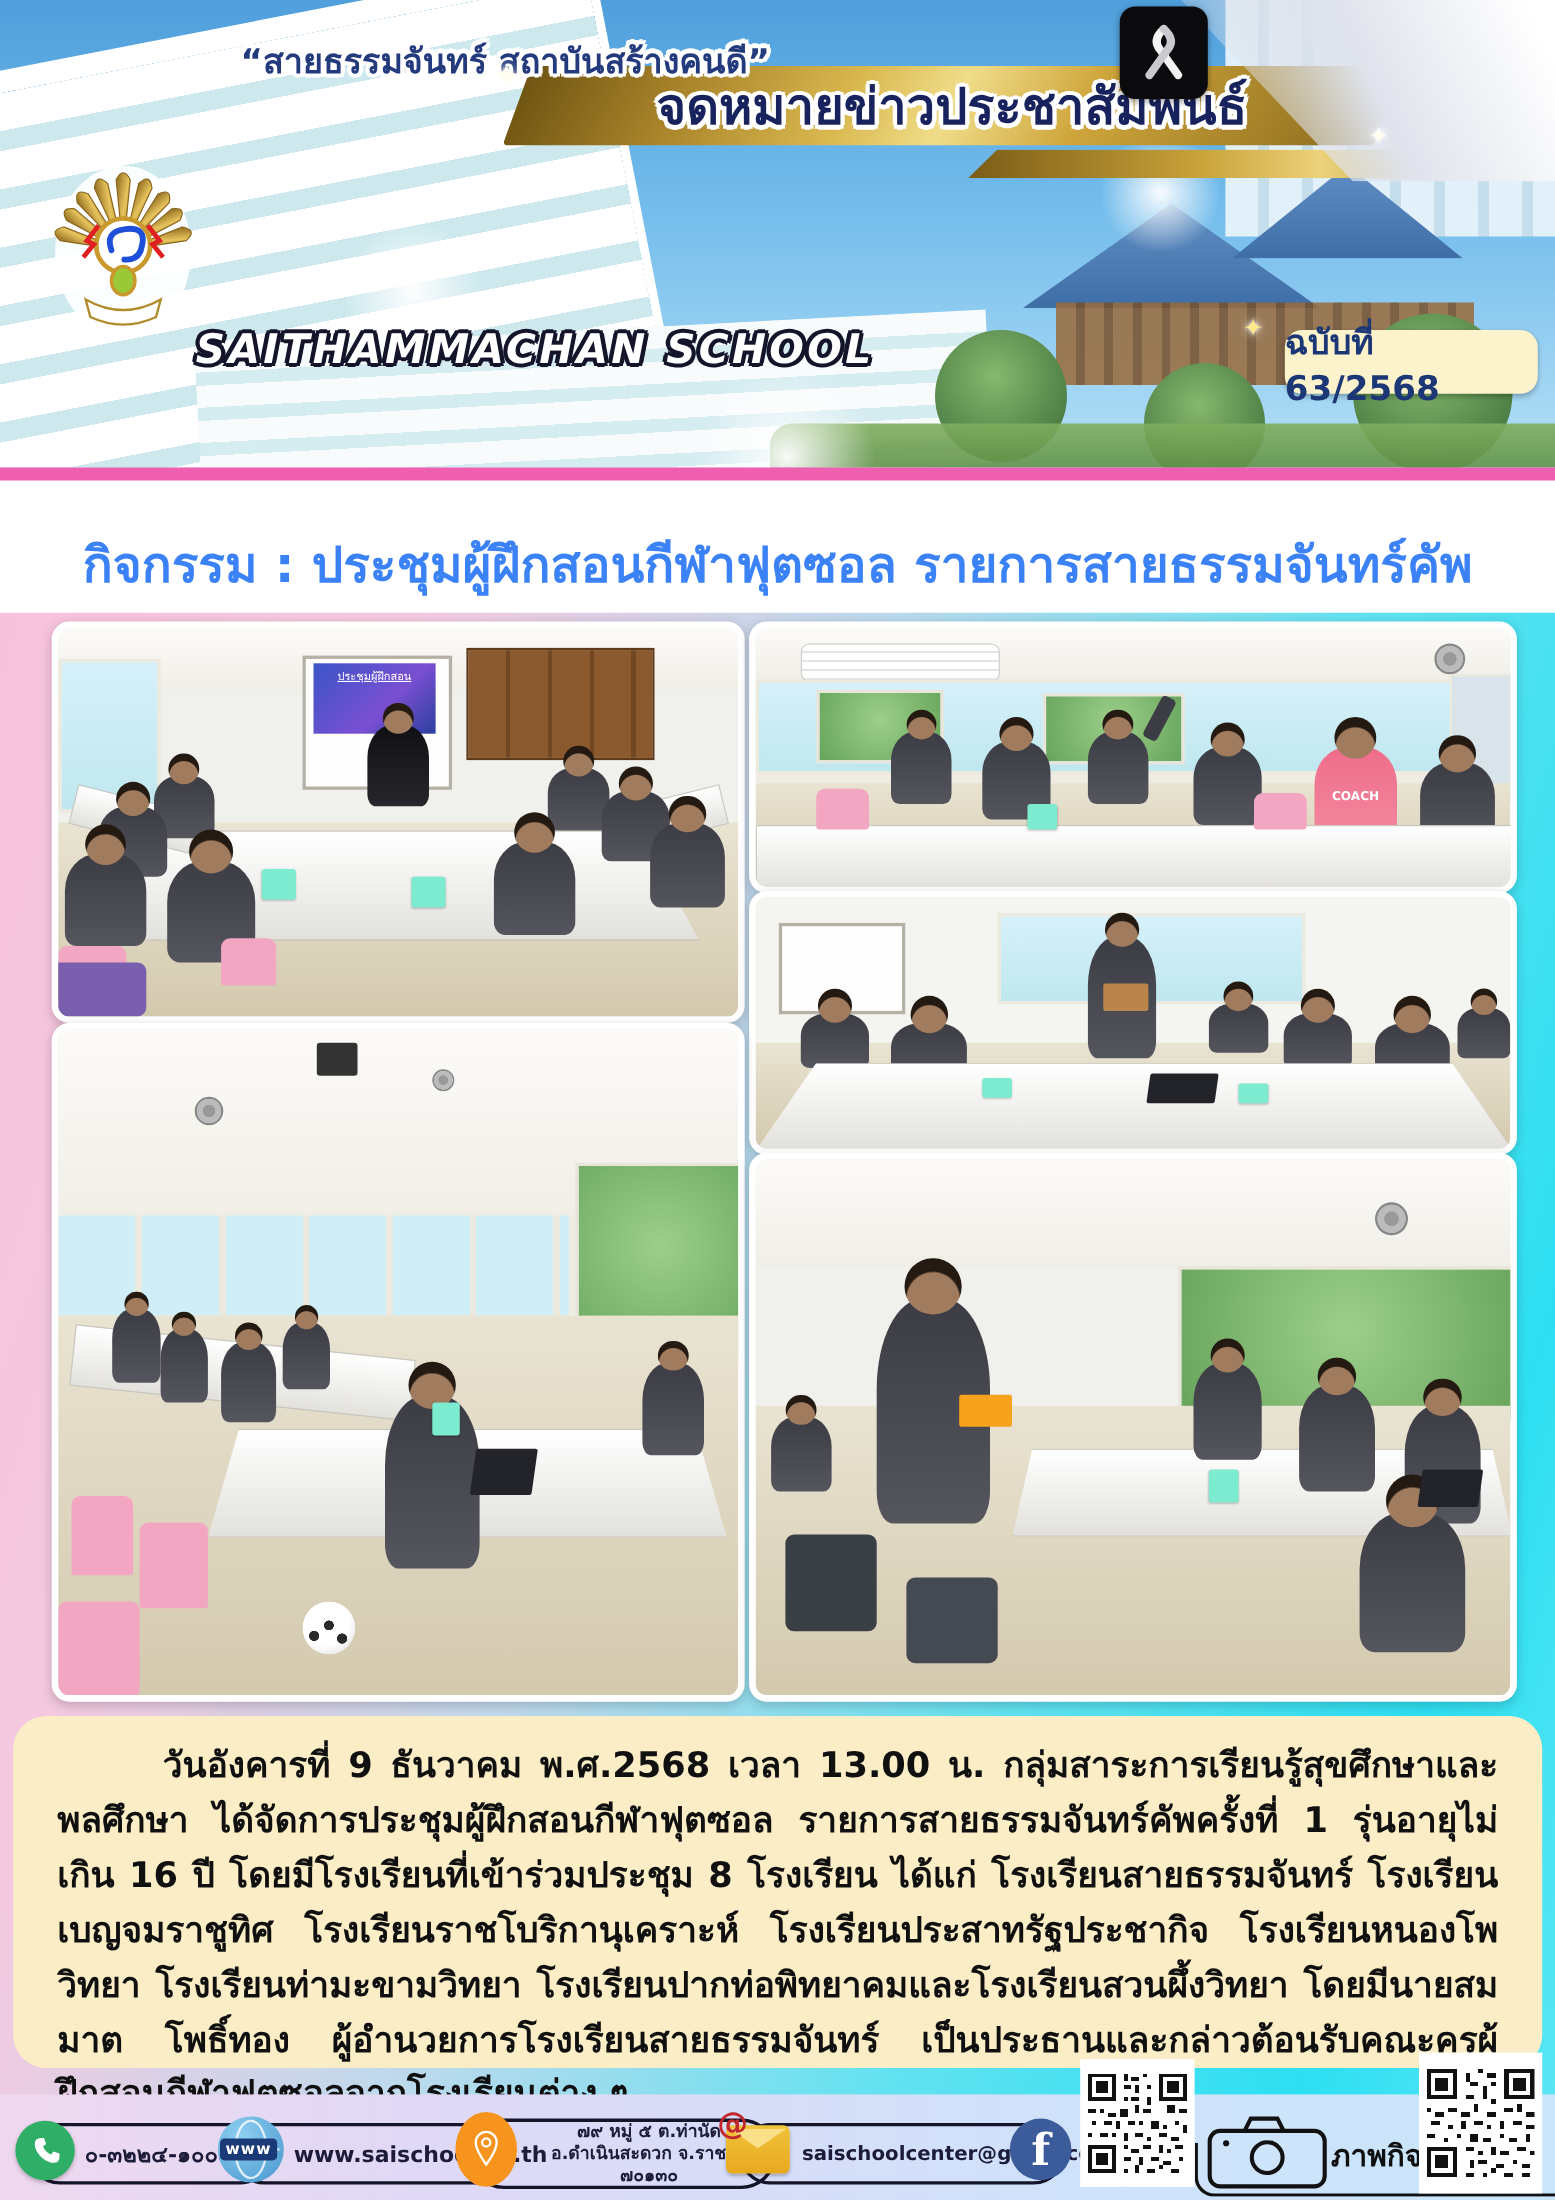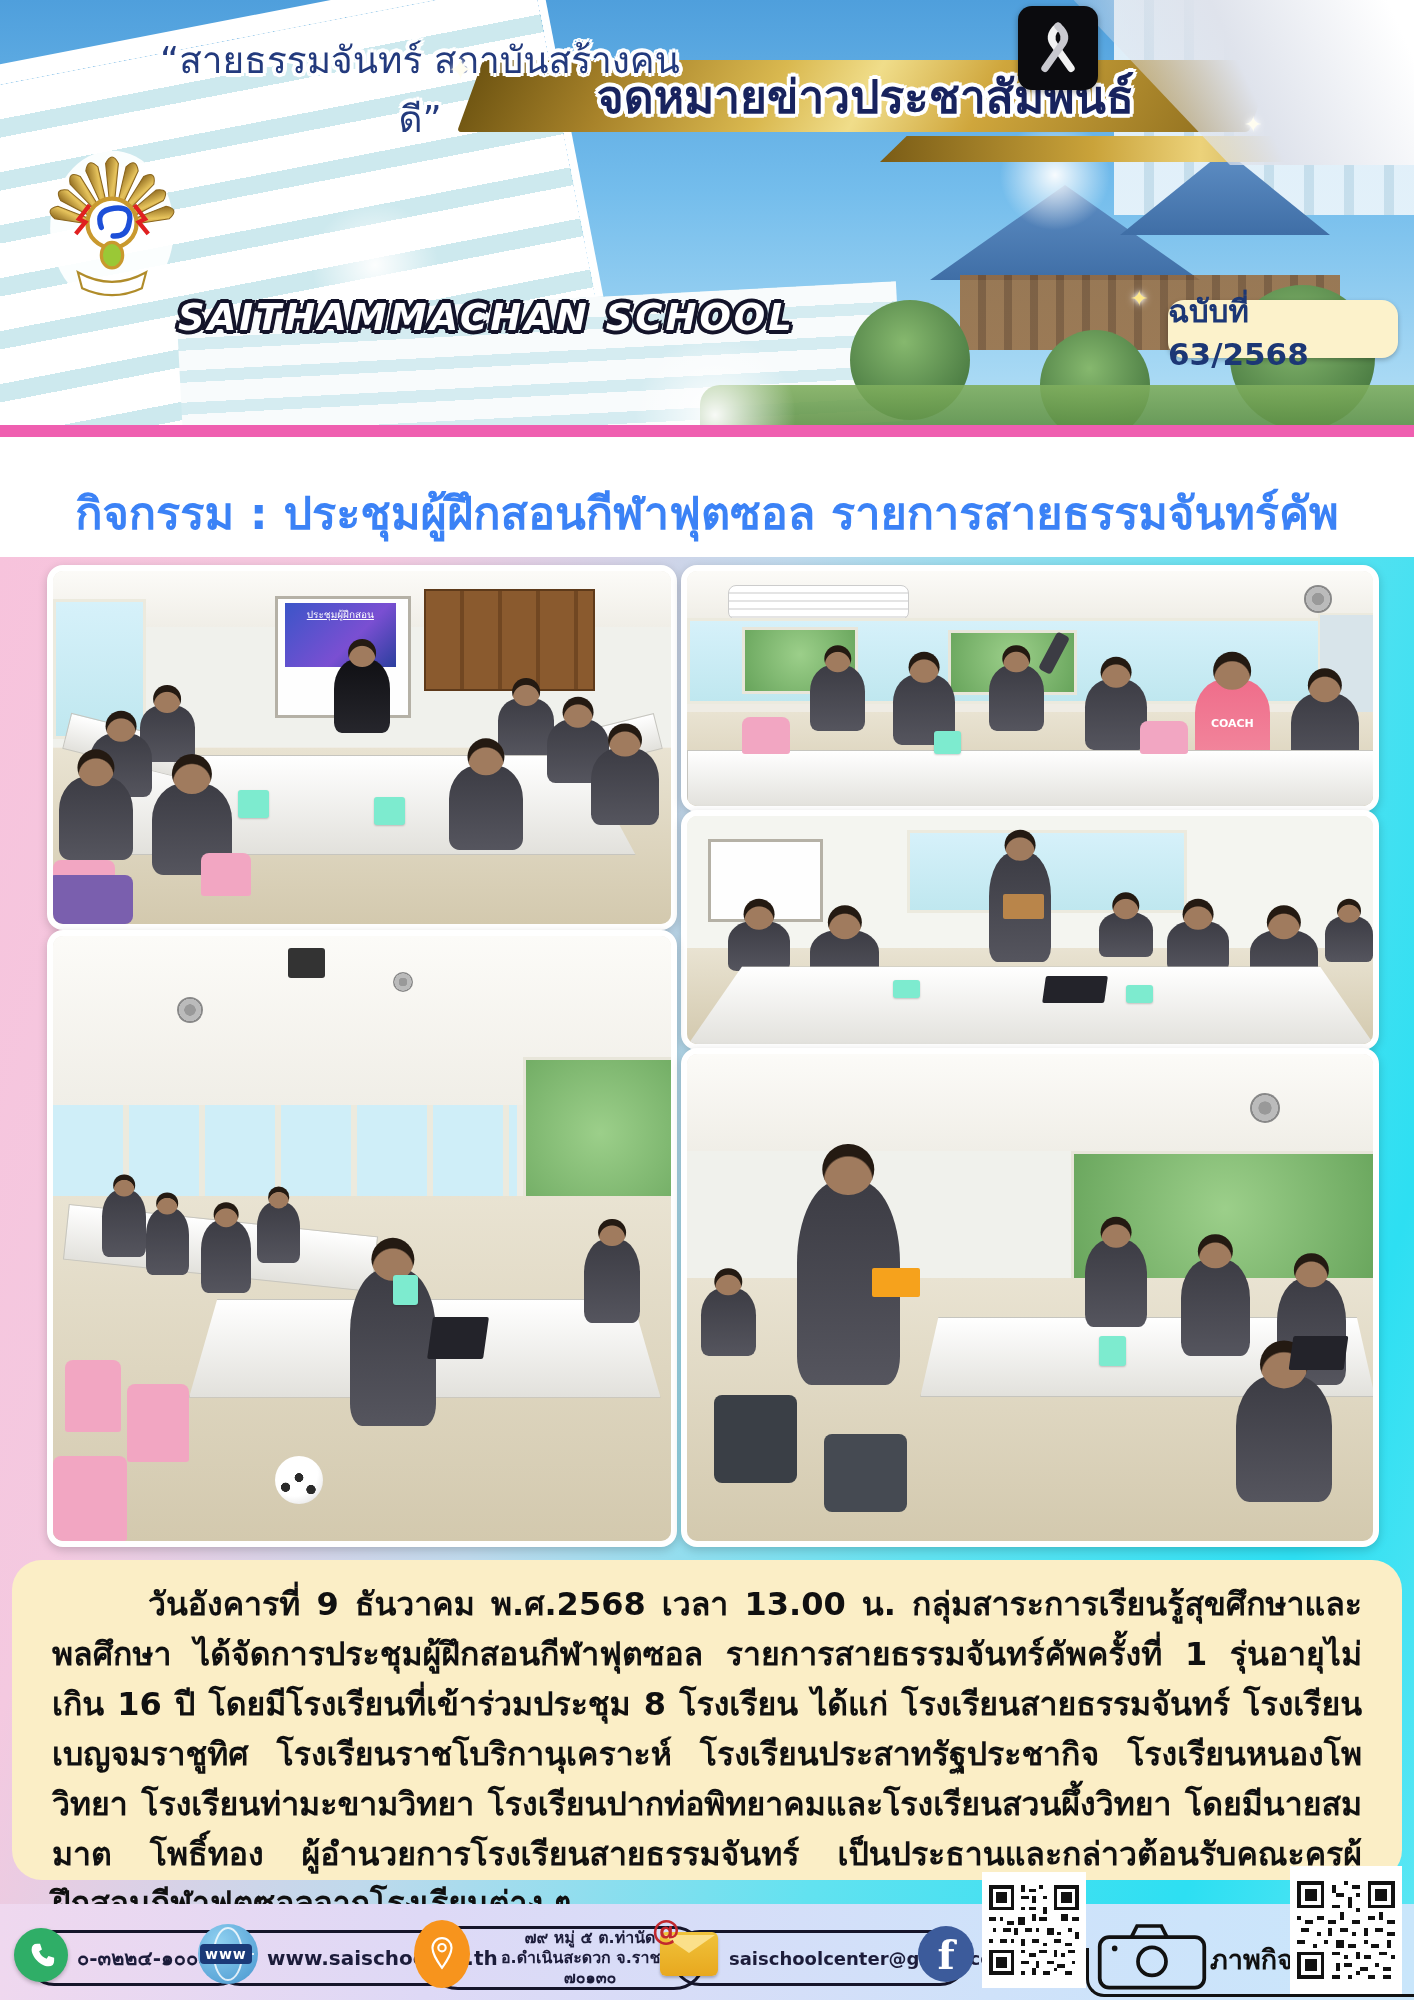--- a/index.html
+++ b/index.html
@@ -28,22 +28,22 @@
   .gold-strip{position:absolute;left:880px;top:136px;right:0;height:26px;z-index:4;
         clip-path:polygon(5% 0,100% 0,100% 100%,0 100%);
         background:linear-gradient(90deg,#7a5c16,#caa33a 40%,#ecd27a 60%,#8a6a1c);}
   .gold-banner{position:absolute;left:470px;top:60px;width:792px;height:72px;z-index:4;
         transform:skewX(-20deg);border-radius:4px;
         background:linear-gradient(100deg,#6f5512 0%,#a8832a 18%,#d9b84f 38%,#f0dd8a 50%,#cfa63c 65%,#8a6a1c 100%);
         display:flex;align-items:center;justify-content:center;}
   .gold-banner span{transform:skewX(20deg);font-size:46px;font-weight:800;color:#18235e;white-space:nowrap;}
   .ow{text-shadow:-3px -3px 0 #fff,3px -3px 0 #fff,-3px 3px 0 #fff,3px 3px 0 #fff,0 -4px 0 #fff,0 4px 0 #fff,-4px 0 0 #fff,4px 0 0 #fff;}
   .ok{text-shadow:-3px -3px 0 #14142a,3px -3px 0 #14142a,-3px 3px 0 #14142a,3px 3px 0 #14142a,0 -4px 0 #14142a,0 4px 0 #14142a,-4px 0 0 #14142a,4px 0 0 #14142a;}
-  .motto{position:absolute;left:140px;top:30px;width:560px;z-index:6;text-align:center;
-        font-size:37px;font-weight:400;color:#233a7d;}
+  .motto{position:absolute;left:140px;top:30px;width:560px;z-index:6;text-align:right;
+        font-size:31px;font-weight:700;color:#233a7d;}
   .badge{position:absolute;left:1018px;top:6px;width:80px;height:84px;border-radius:14px;background:#0b0b0e;z-index:6;
         display:flex;align-items:center;justify-content:center;box-shadow:0 2px 6px rgba(0,0,0,.35);}
   .logo{position:absolute;left:48px;top:136px;width:128px;height:185px;z-index:6;}
   .school-th{position:absolute;left:165px;top:140px;width:960px;z-index:6;margin:0;text-align:center;
         font-size:84px;font-weight:800;color:#2946d8;line-height:1.35;white-space:nowrap;
         text-shadow:-5px -5px 0 #fff,5px -5px 0 #fff,-5px 5px 0 #fff,5px 5px 0 #fff,0 -6px 0 #fff,0 6px 0 #fff,-6px 0 0 #fff,6px 0 0 #fff;}
   .school-en{position:absolute;left:178px;top:296px;z-index:6;font-size:37px;font-style:italic;font-weight:800;
         letter-spacing:3px;color:#ffffff;white-space:nowrap;}
   .issue-pill{position:absolute;left:1168px;top:300px;width:230px;height:58px;z-index:6;background:#fcf2cb;
         border-radius:16px;display:flex;align-items:center;justify-content:center;

